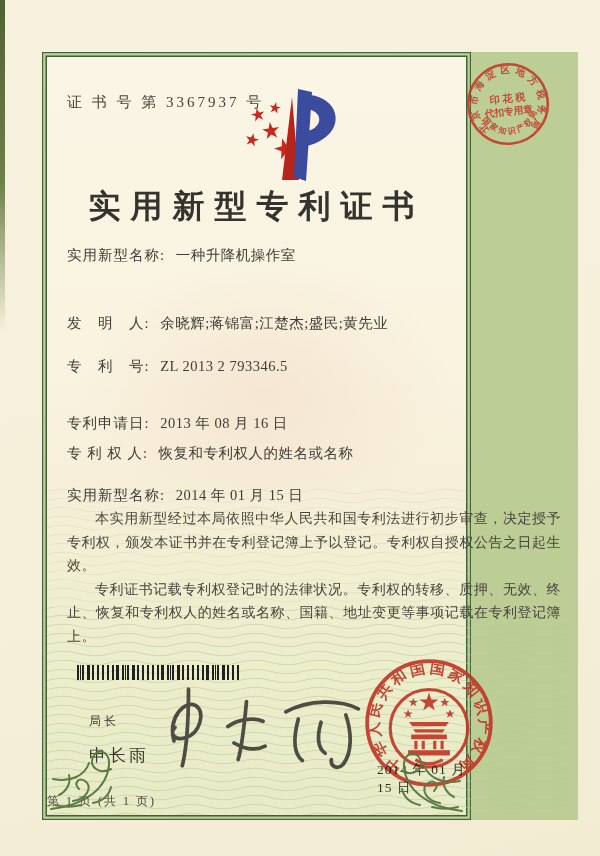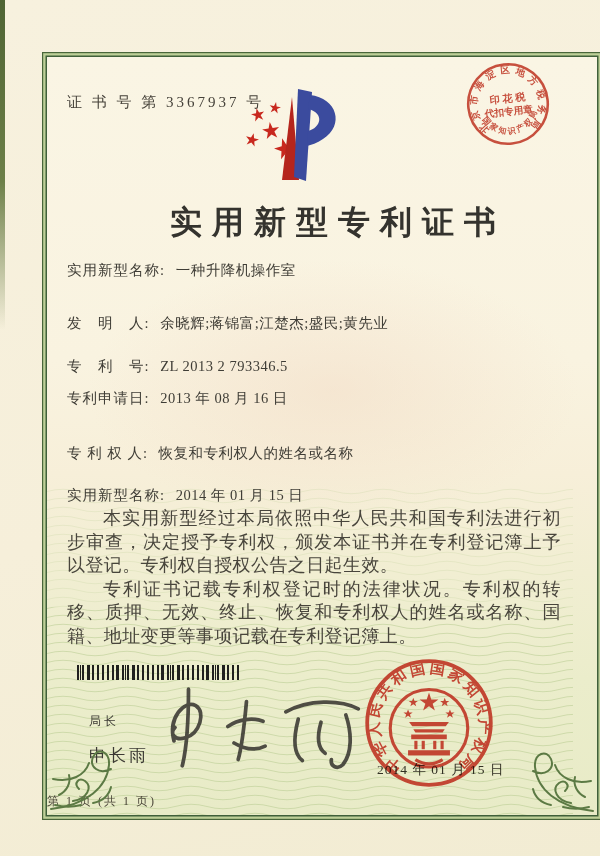--- a/index.html
+++ b/index.html
@@ -4,38 +4,38 @@
 <style>
   html,body{margin:0;padding:0;width:600px;height:856px;overflow:hidden;
     font-family:"Liberation Serif","DejaVu Serif",serif;}
   body{background:linear-gradient(165deg,#f7f1de 0%,#f6efda 55%,#f2ecd3 100%);}
   .sheet{position:relative;width:600px;height:856px;}
   .spine-shadow{position:absolute;left:0;top:0;width:5px;height:330px;
     background:linear-gradient(180deg,#4f6434 0%,#6d8049 55%,rgba(109,128,73,0) 100%);}
   
   .frame{position:absolute;left:42px;top:52px;width:536px;height:768px;
     background:#bccd96;}
-  .paper{position:absolute;left:5px;top:5px;width:550px;height:758px;
+  .paper{position:absolute;left:5px;top:5px;width:419px;height:758px;
     box-shadow:0 0 0 1.5px #40603a,0 0 0 3.8px #bed098,0 0 0 5px #49663a;
     background:
       radial-gradient(ellipse 62% 24% at 52% 44%, rgba(241,216,194,.45), rgba(241,216,194,0) 72%),
       linear-gradient(180deg,#faf5e4 0%,#f9f3e0 40%,#f7efd9 55%,#f1eed2 68%,#ebedcb 82%,#e8ebc7 100%);}
   .waves{position:absolute;left:0;top:430px;width:526px;height:328px;pointer-events:none;}
   .cert-no{position:absolute;left:20px;top:36px;font-size:15px;letter-spacing:3px;color:#46423a;}
   .logo{position:absolute;left:188px;top:26px;width:116px;height:104px;}
   .tax-seal{position:absolute;left:418px;top:4px;width:86px;height:86px;transform:rotate(-6deg);opacity:.88;}
-  .title{position:absolute;left:0;top:128px;width:100%;margin:16px;text-align:center;
+  .title{position:absolute;left:0;top:128px;width:100%;margin:0;text-align:center;
     font-size:32px;font-weight:bold;letter-spacing:10px;color:#34332e;}
   .rows{position:absolute;left:20px;top:0;width:496px;}
   .row{position:absolute;left:0;font-size:14.5px;color:#3f3d36;white-space:nowrap;}
   .row .lbl{letter-spacing:1px;}
   .row .val{margin-left:7px;letter-spacing:.5px;}
-  .r0{top:204px}.r1{top:257px}.r2{top:300px}.r3{top:332px}.r4{top:387px}.r5{top:429px}
+  .r0{top:189px}.r1{top:257px}.r2{top:300px}.r3{top:357px}.r4{top:387px}.r5{top:429px}
   .paras{position:absolute;left:20px;top:450px;width:494px;color:#48453c;}
-  .paras p{margin:0;font-size:18px;line-height:23.5px;text-indent:2em;text-align:justify;letter-spacing:.4px;}
+  .paras p{margin:0;font-size:14px;line-height:23.5px;text-indent:2em;text-align:justify;letter-spacing:.4px;}
   .barcode{position:absolute;left:30px;top:608px;width:163px;height:15px;
     background-image:
       repeating-linear-gradient(90deg,#20201e 0 2px,rgba(0,0,0,0) 2px 5px),
       repeating-linear-gradient(90deg,rgba(0,0,0,0) 0 3px,#20201e 3px 4px,rgba(0,0,0,0) 4px 9px);}
   .director-title{position:absolute;left:42px;top:656px;font-size:12px;letter-spacing:3px;color:#3b3933;}
   .director-name{position:absolute;left:42px;top:687px;font-size:17px;letter-spacing:3px;color:#3b3933;}
   .signature{position:absolute;left:105px;top:628px;width:220px;height:88px;}
   .office-seal{position:absolute;left:316px;top:600px;width:132px;height:132px;opacity:.92;}
   .seal-date{position:absolute;left:330px;top:704px;font-size:13.5px;letter-spacing:1px;color:#38362f;mix-blend-mode:multiply;}
   .footer{position:absolute;left:0;top:736px;width:100%;font-size:12px;letter-spacing:2px;color:#4c473a;}

